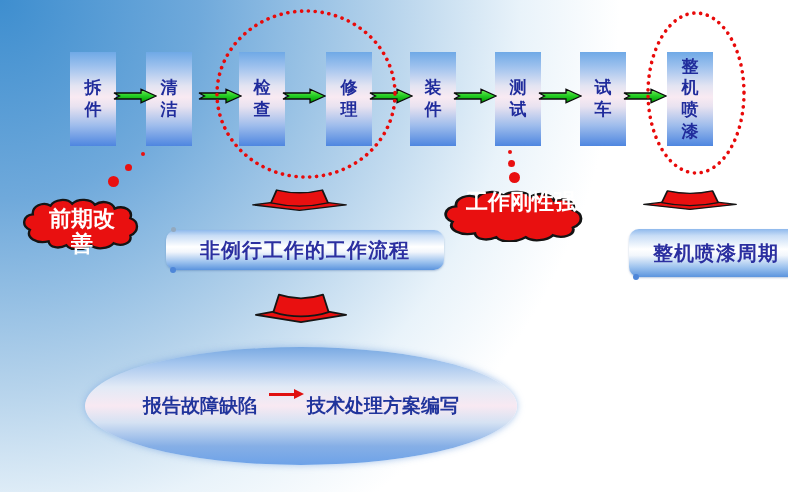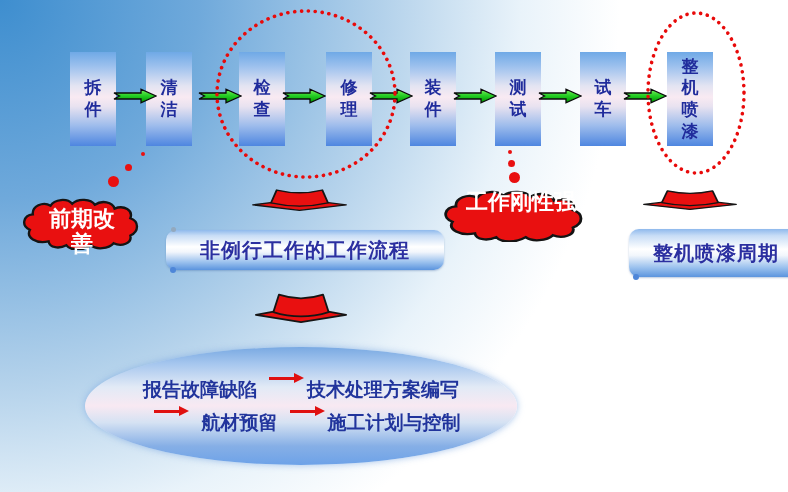--- a/index.html
+++ b/index.html
@@ -189,21 +189,15 @@
   <div class="banner right" style="left:629px;top:229px;width:174px;height:48px">
     <span>整机喷漆周期</span>
   </div>
 
   <div class="summary">
     <div class="sumrow">
       <span>报告故障缺陷</span>
       <span class="rarr"></span>
       <span>技术处理方案编写</span>
     </div>
-    <div class="sumrow">
-      <span class="rarr mr20"></span>
-      <span>航材预留</span>
-      <span class="rarr"></span>
-      <span>施工计划与控制</span>
-    </div>
   </div>
 
 </div>
 
 </body></html>

